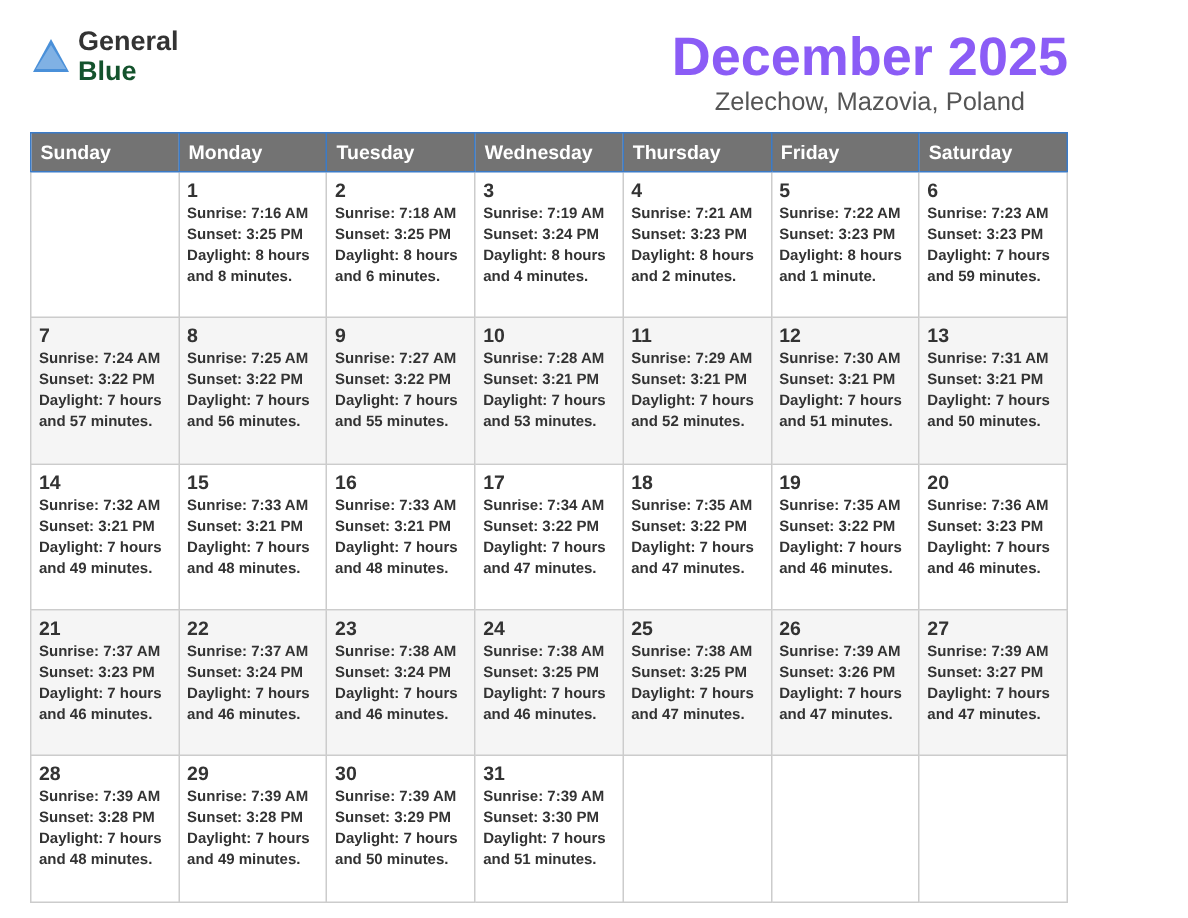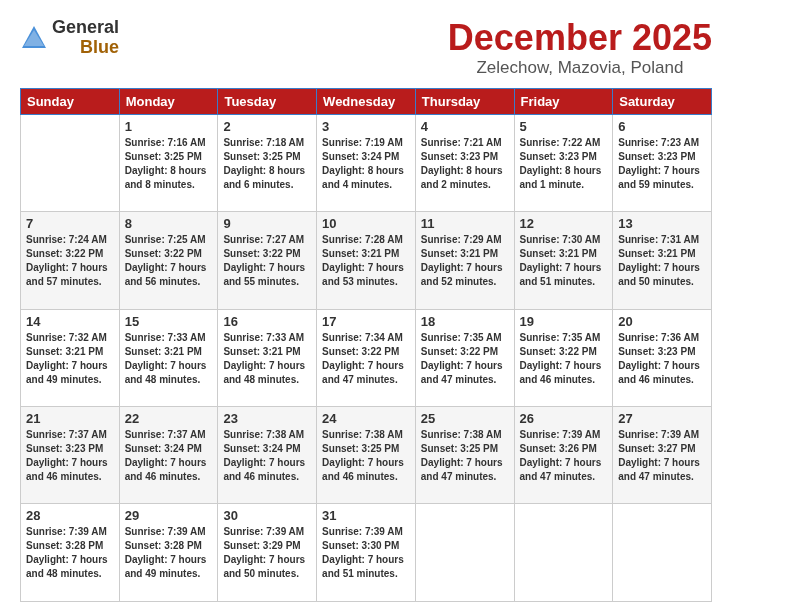--- a/index.html
+++ b/index.html
@@ -33,35 +33,34 @@
       line-height: 1.1;
     }
     .logo-general {
       font-size: 18px;
       font-weight: bold;
       color: #333;
     }
     .logo-blue {
       font-size: 18px;
       font-weight: bold;
-      color: #a16207;
-      text-align: right;
+      color: #14532d;
     }
     .logo-icon {
       width: 28px;
       height: 28px;
       margin-right: 4px;
     }
     .title-section {
       text-align: right;
     }
     .month-title {
       font-size: 36px;
       font-weight: bold;
-      color: #b91c1c;
+      color: #8b5cf6;
       line-height: 1.1;
     }
     .location {
       font-size: 17px;
       color: #555;
       text-align: center;
     }
     .calendar {
       width: 100%;
       border-collapse: collapse;
@@ -100,21 +99,21 @@
     .empty-cell {
       background: #f9f9f9;
     }
     tr:nth-child(even) td {
       background: #f5f5f5;
     }
     tr:nth-child(odd) td {
       background: #fff;
     }
     .calendar thead tr th {
-      background-color: #b91c1c;
+      background-color: #737373;
     }
   </style>
 </head>
 <body>
 
 <div class="page">
   <div class="header">
     <div class="logo">
       <svg class="logo-icon" viewBox="0 0 28 28">
         <polygon points="14,2 26,24 2,24" fill="#4a90d9"></polygon>

